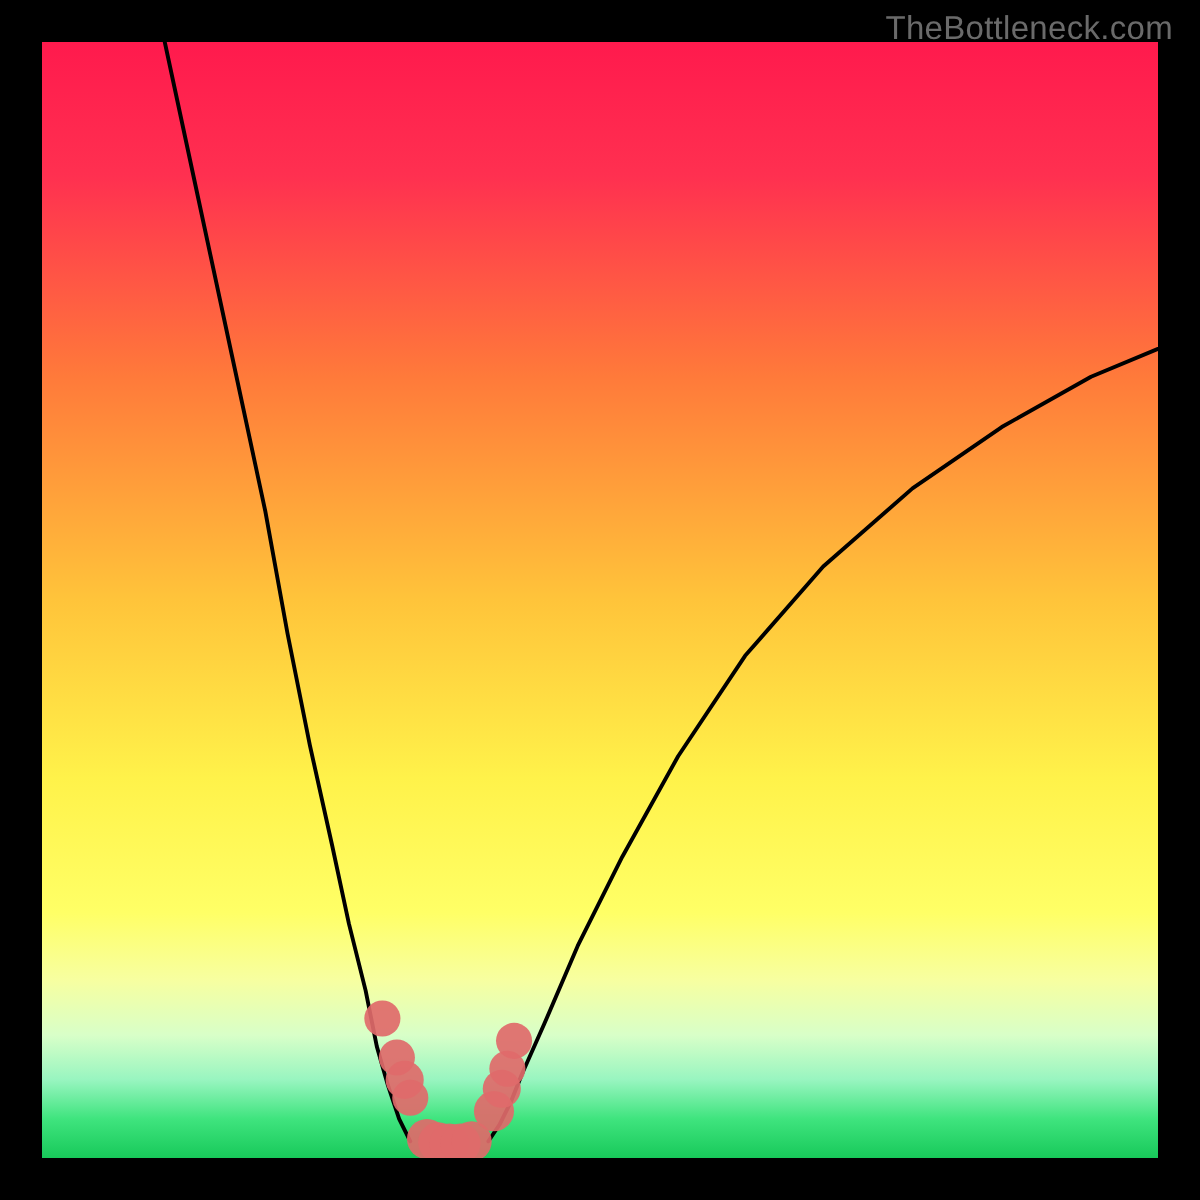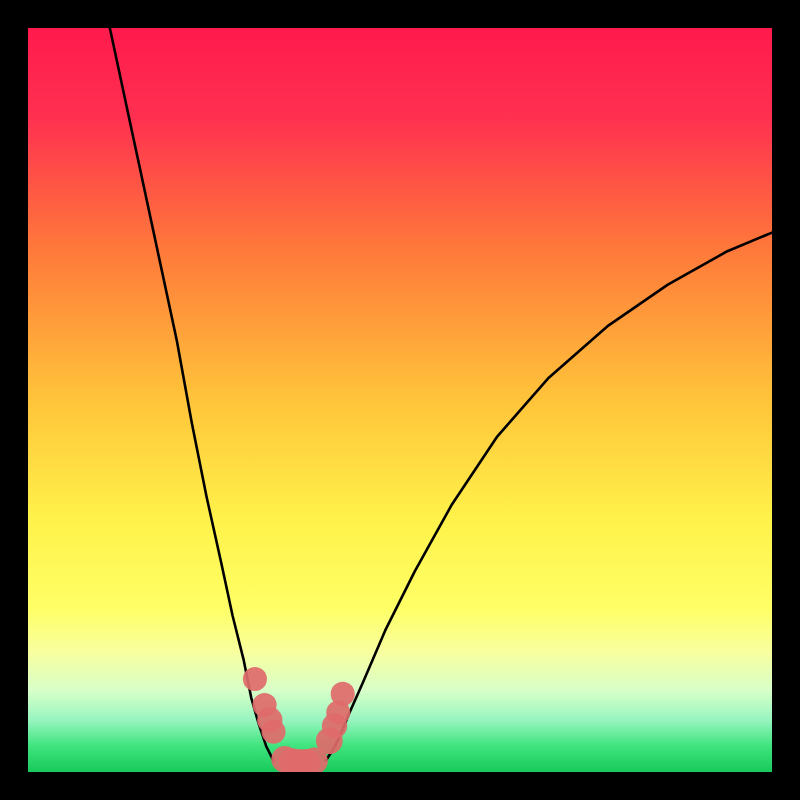--- a/index.html
+++ b/index.html
@@ -31,20 +31,21 @@
     left: 28px;
     top: 28px;
     width: 744px;
     height: 744px;
   }
 </style>
 </head>
 <body>
 
 <div class="outer">
+  <div class="attrib">TheBottleneck.com</div>
 
   <svg class="plot" viewBox="0 0 744 744" preserveAspectRatio="none">
     <defs>
       <linearGradient id="bg-grad" x1="0" y1="0" x2="0" y2="1">
           <stop offset="0.0%" stop-color="#ff1a4d"></stop>
           <stop offset="12.0%" stop-color="#ff3050"></stop>
           <stop offset="30.0%" stop-color="#ff7a3a"></stop>
           <stop offset="50.0%" stop-color="#ffc43a"></stop>
           <stop offset="66.0%" stop-color="#fff24a"></stop>
           <stop offset="78.0%" stop-color="#ffff66"></stop>

